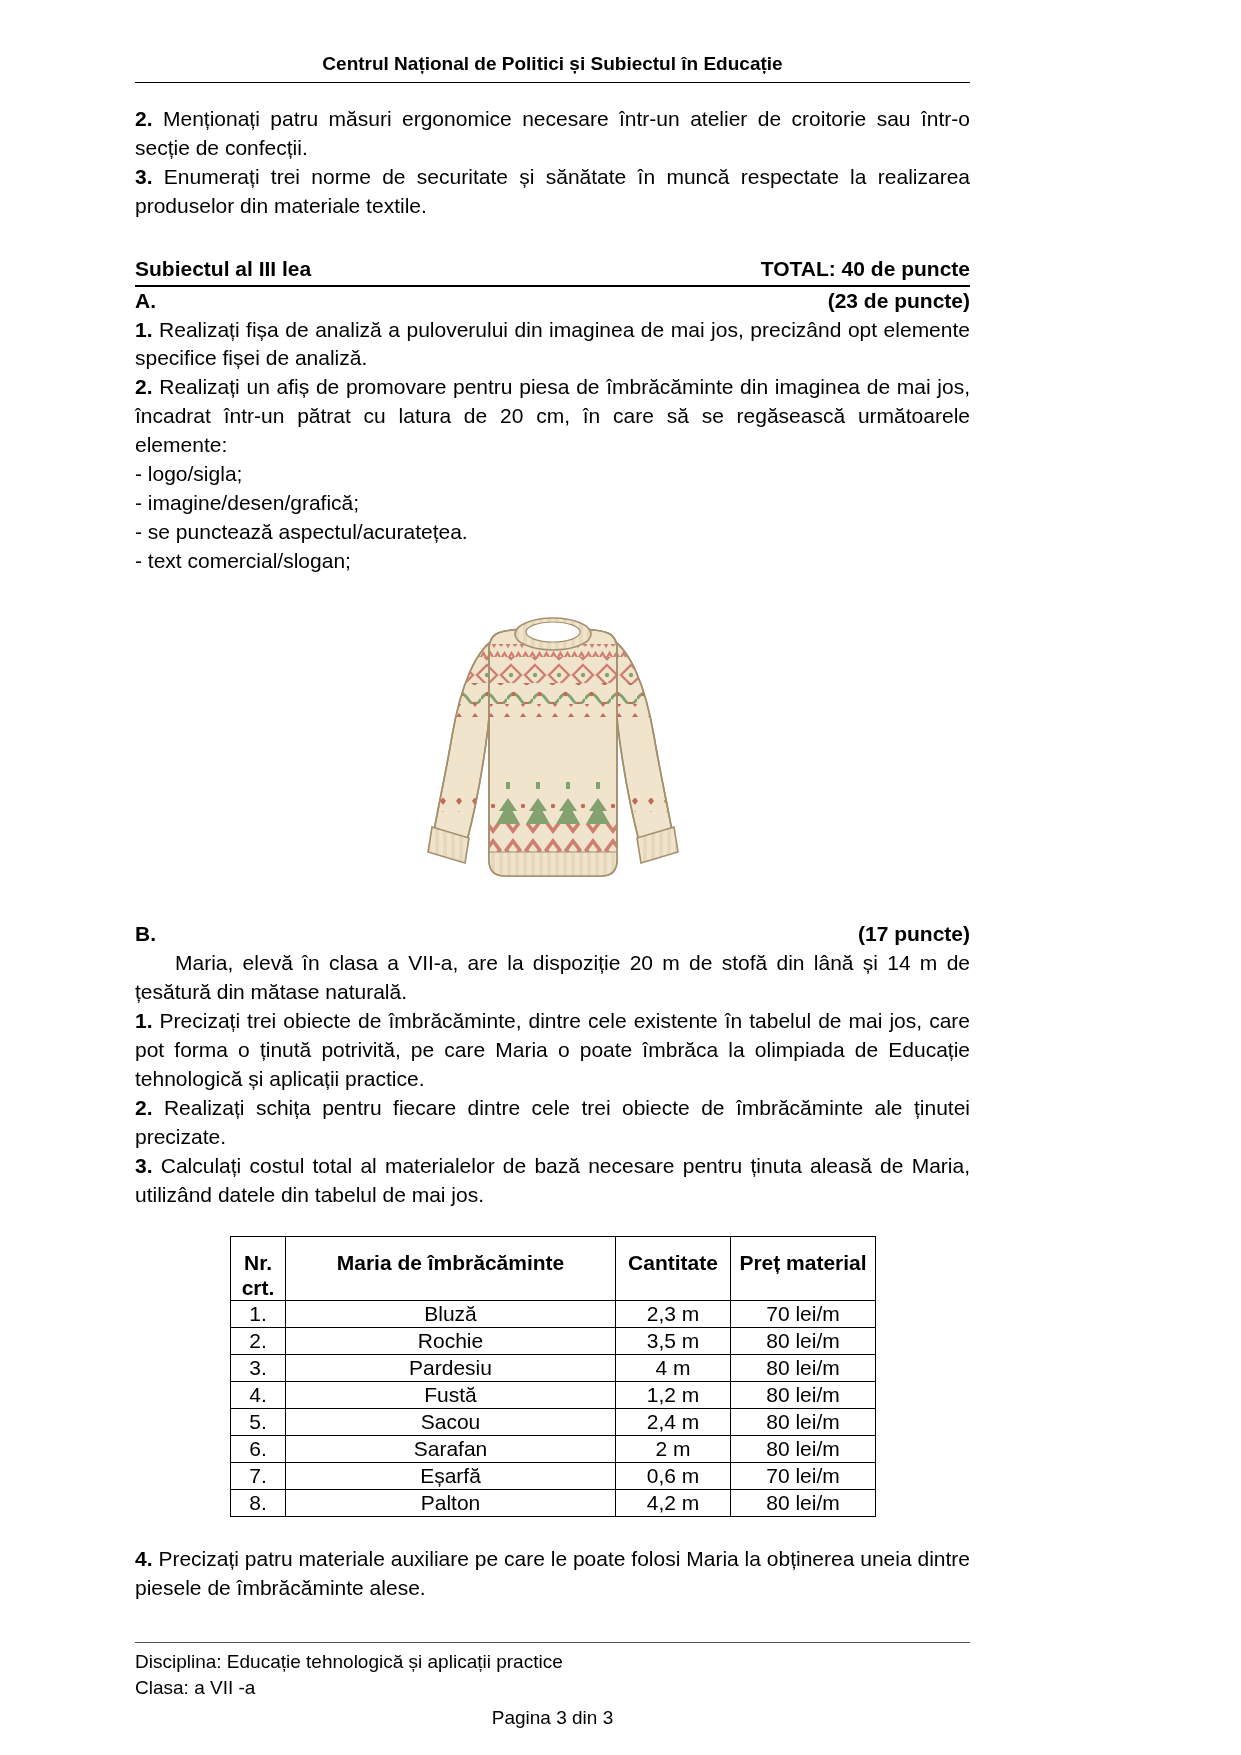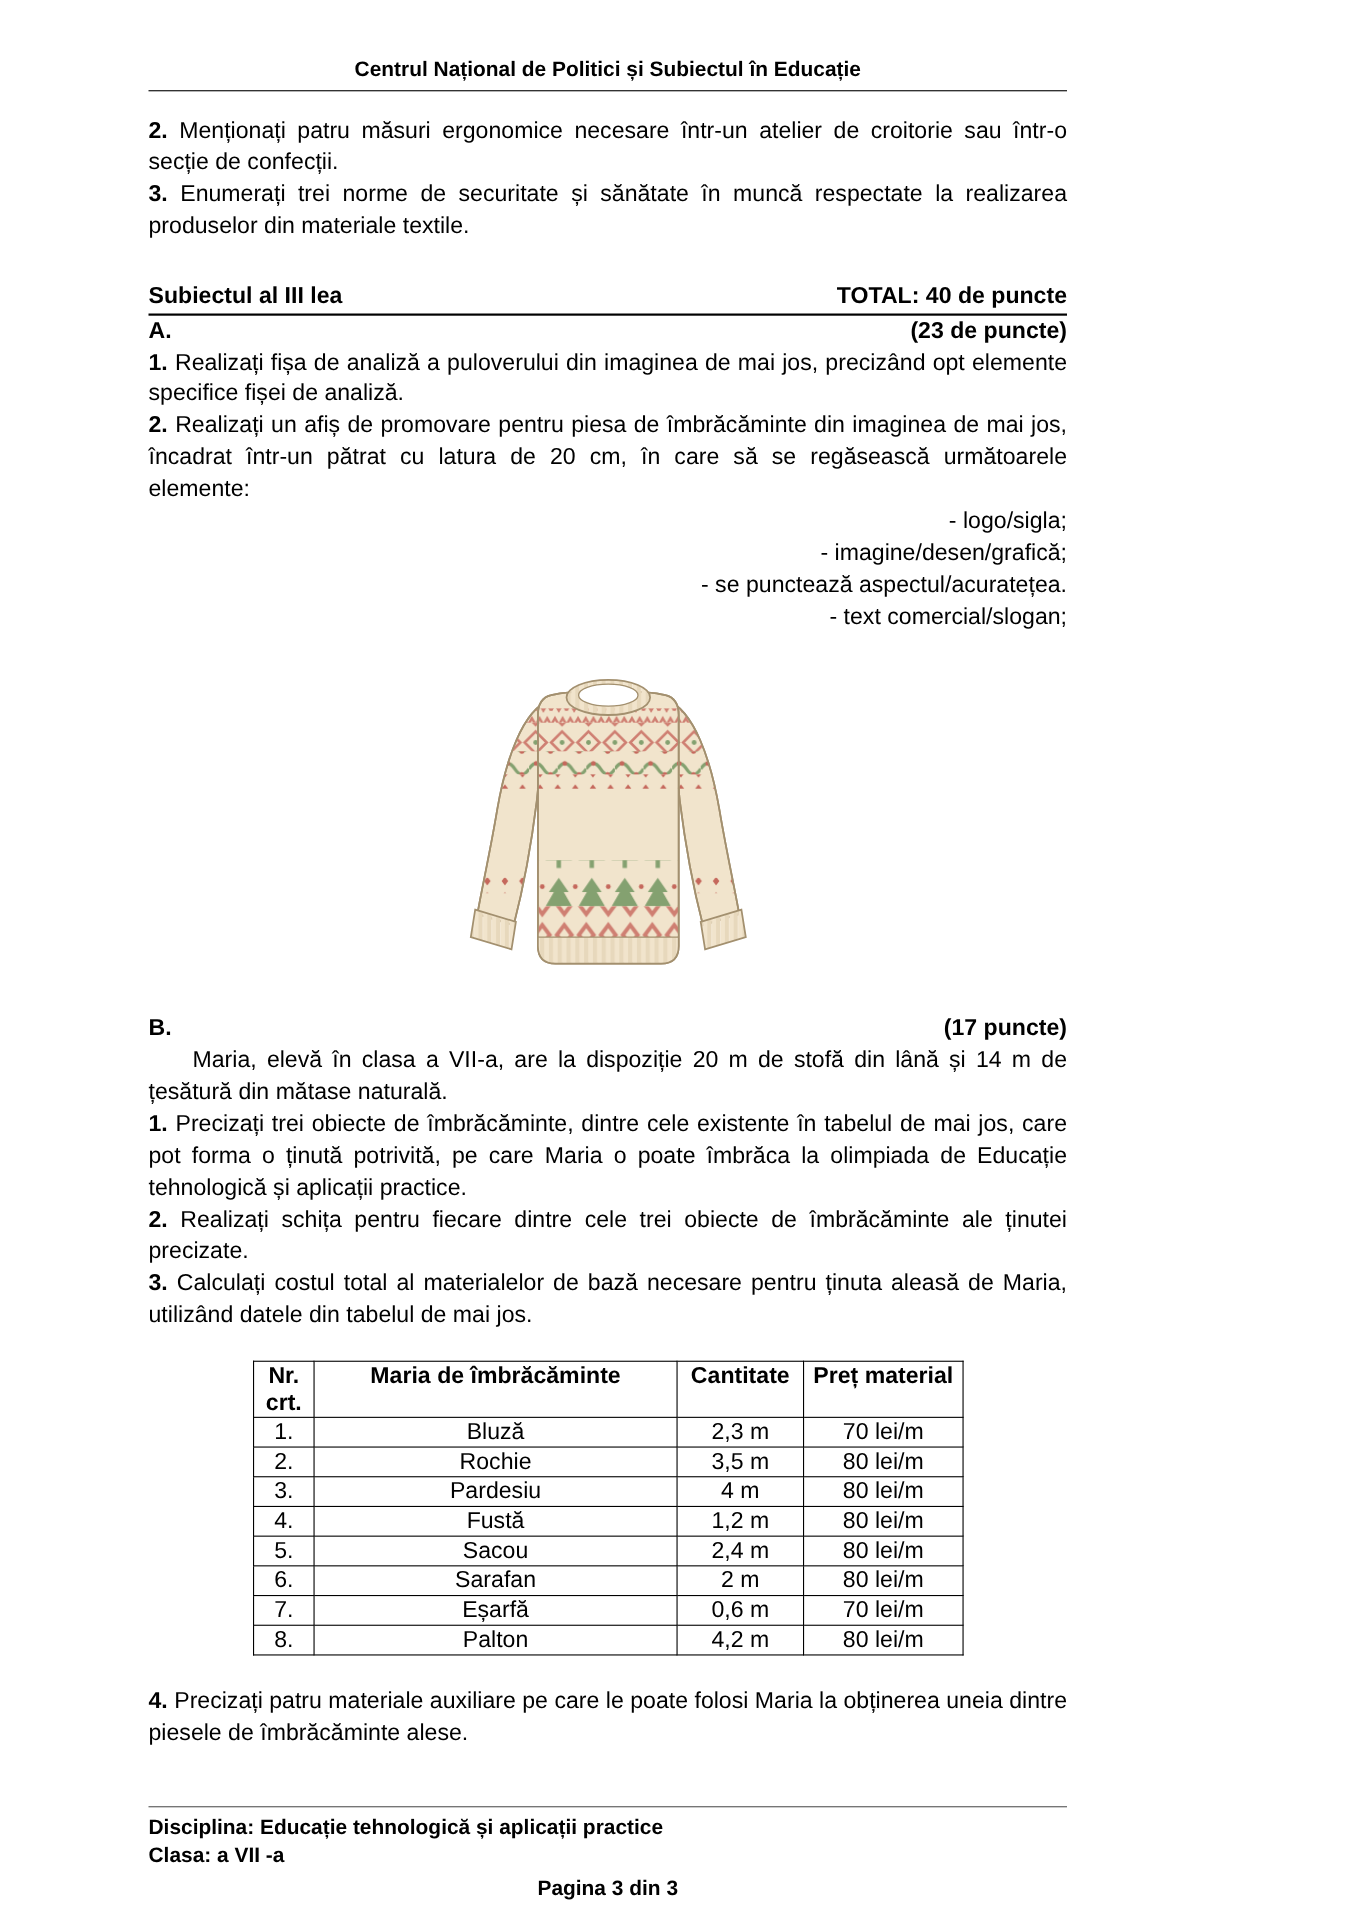--- a/index.html
+++ b/index.html
@@ -15,30 +15,30 @@
     padding-bottom: 5px; border-bottom: 1px solid #000; margin-bottom: 22px;
   }
   .para { text-align: justify; }
   .num { font-weight: bold; }
   .subject-row {
     display: flex; justify-content: space-between; font-weight: bold;
     border-bottom: 2px solid #000; padding-bottom: 1px; margin-top: 34px;
   }
   .points-row { display: flex; justify-content: space-between; font-weight: bold; }
   .points-row.b { margin-top: 10px; }
-  .bullets div { text-align: right; }
+  .bullets div { text-align: left; }
   .figure { width: 300px; margin: 8px auto 20px; display: block; }
   .indent { text-indent: 40px; }
   table.materials { border-collapse: collapse; margin: 26px 0 28px 95px; table-layout: fixed; }
   .materials th, .materials td {
     border: 1px solid #000; text-align: center; padding: 0 6px;
     line-height: 26px; font-size: 21px;
   }
-  .materials th { font-weight: bold; vertical-align: top; line-height: 25px; padding-top: 0; }
-  .footer { position: absolute; left: 135px; right: 271px; bottom: 24px; font-size: 19px; line-height: 1.35; font-weight: bold; }
+  .materials th { font-weight: bold; vertical-align: top; line-height: 25px; padding-top: 13px; }
+  .footer { position: absolute; left: 135px; right: 271px; bottom: 24px; font-size: 19px; line-height: 1.35; }
   .footer-rule { border-top: 1px solid #555; margin-bottom: 6px; }
   .footer .page-num { text-align: center; margin-top: 5px; }
 </style>
 </head>
 <body>
 
 <div class="page">
   <div class="content">
 
     <header class="doc-header">

